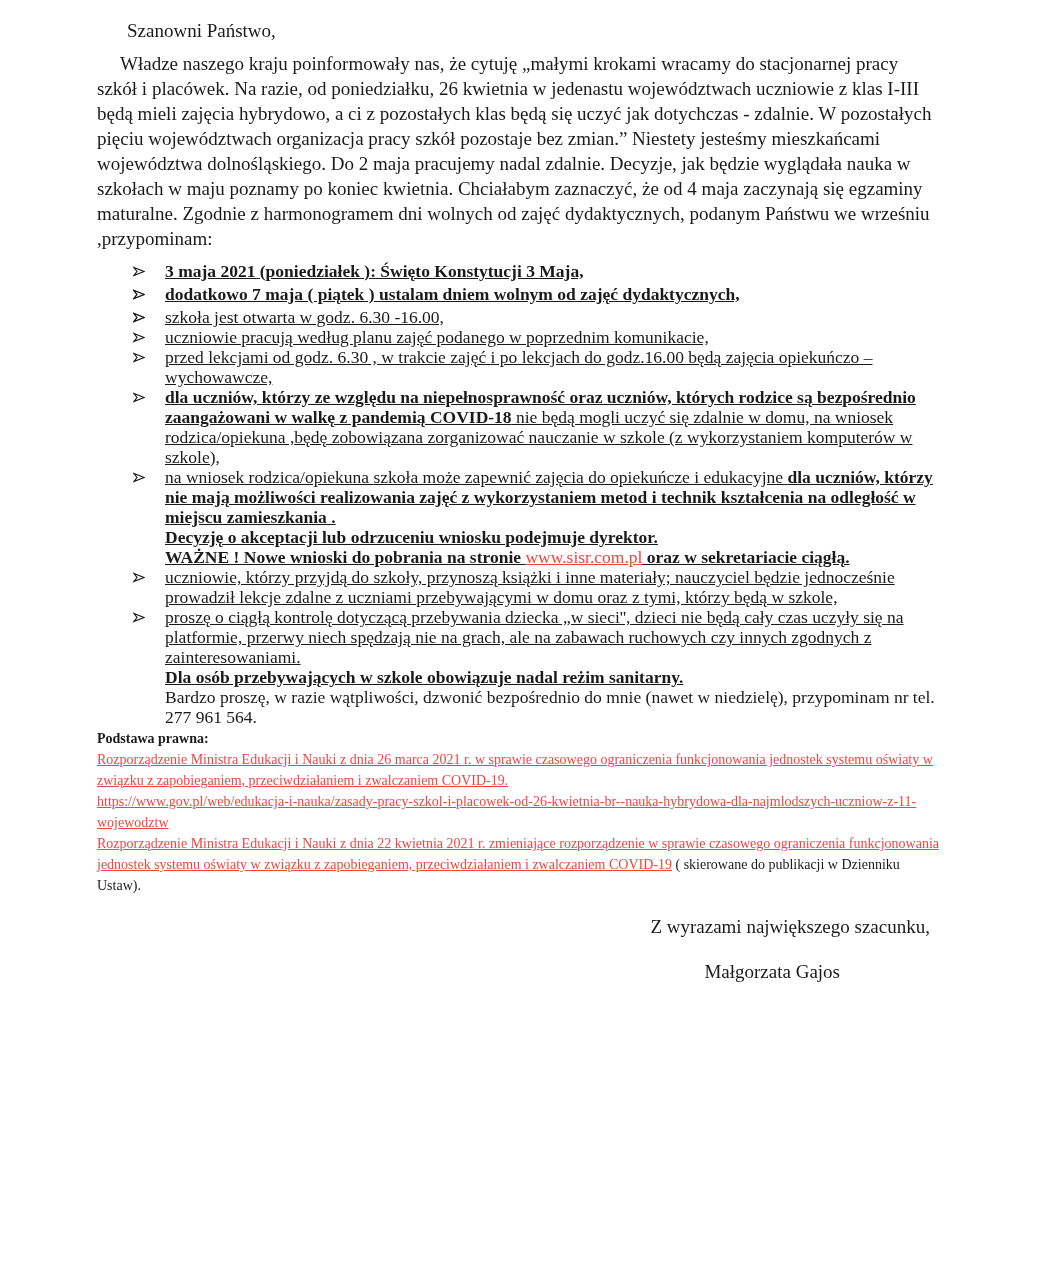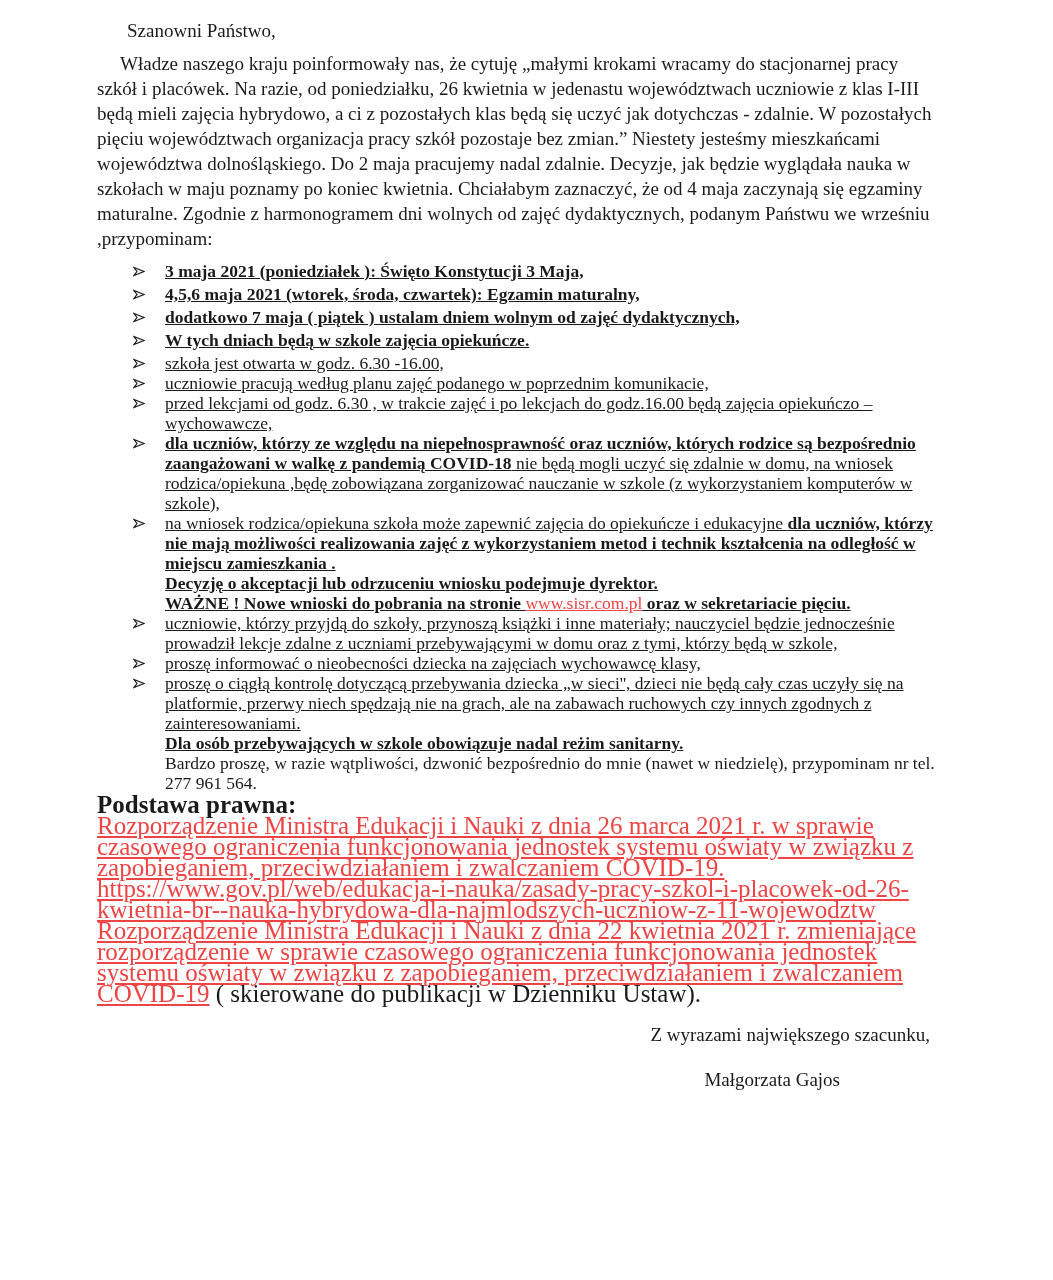--- a/index.html
+++ b/index.html
@@ -29,21 +29,21 @@
   .intro{margin:8px 0 0 0;text-indent:23px;}
   .list{margin-top:10px;font-size:17.5px;line-height:20px;}
   .bullet{position:relative;padding-left:68px;margin:0;text-decoration:underline;}
   .bullet.sp{margin-bottom:3px;}
   .mk{position:absolute;left:36px;top:5px;}
   .cont{padding-left:68px;}
   .b{font-weight:bold;}
   .u{text-decoration:underline;}
   .bu{font-weight:bold;text-decoration:underline;}
   a.link{color:#ef4444;text-decoration:underline;cursor:pointer;}
-  .legal{margin-top:1px;font-size:25px;line-height:21px;}
+  .legal{margin-top:1px;font-size:14px;line-height:21px;}
   .legal p{margin:0;}
   
   .closing{margin-top:18px;}
   .closing .salute{margin:0;text-align:right;padding-right:10px;}
   .closing .name{margin:20px 0 4px 0;text-align:right;padding-right:100px;}
 </style>
 </head>
 <body>
 
 <div class="page">
@@ -61,35 +61,33 @@
         <svg class="mk" width="12" height="11" viewBox="0 0 12 11">
             <path d="M1 1.5 L11 5.5 L1 9.5 L4 5.5 Z" fill="#fff" stroke="#1a1a1a" stroke-width="1.2"></path>
           </svg>
         <span>3 maja 2021 (poniedziałek ): Święto Konstytucji 3 Maja,</span>
       </div>
 
       <div class="bullet sp b">
         <svg class="mk" width="12" height="11" viewBox="0 0 12 11">
             <path d="M1 1.5 L11 5.5 L1 9.5 L4 5.5 Z" fill="#fff" stroke="#1a1a1a" stroke-width="1.2"></path>
           </svg>
-        <span>4,5,6 maja 2021 (wtorek, środa, czwartek): Egzamin maturalny,</span>
       </div>
 
       <div class="bullet sp b">
         <svg class="mk" width="12" height="11" viewBox="0 0 12 11">
             <path d="M1 1.5 L11 5.5 L1 9.5 L4 5.5 Z" fill="#fff" stroke="#1a1a1a" stroke-width="1.2"></path>
           </svg>
         <span>dodatkowo 7 maja ( piątek ) ustalam dniem wolnym od zajęć dydaktycznych,</span>
       </div>
 
       <div class="bullet sp b">
         <svg class="mk" width="12" height="11" viewBox="0 0 12 11">
             <path d="M1 1.5 L11 5.5 L1 9.5 L4 5.5 Z" fill="#fff" stroke="#1a1a1a" stroke-width="1.2"></path>
           </svg>
-        <span>W tych dniach będą w szkole zajęcia opiekuńcze.</span>
       </div>
 
       <div class="bullet">
         <svg class="mk" width="12" height="11" viewBox="0 0 12 11">
             <path d="M1 1.5 L11 5.5 L1 9.5 L4 5.5 Z" fill="#fff" stroke="#1a1a1a" stroke-width="1.2"></path>
           </svg>
         <span>szkoła jest otwarta w godz. 6.30 -16.00,</span>
       </div>
 
       <div class="bullet">
@@ -115,37 +113,31 @@
 
       <div class="bullet">
         <svg class="mk" width="12" height="11" viewBox="0 0 12 11">
             <path d="M1 1.5 L11 5.5 L1 9.5 L4 5.5 Z" fill="#fff" stroke="#1a1a1a" stroke-width="1.2"></path>
           </svg>
         <div>
           <span>na wniosek rodzica/opiekuna </span><span class="u">szkoła może</span><span> zapewnić zajęcia do opiekuńcze i edukacyjne </span><span class="b"> dla uczniów, którzy nie mają możliwości realizowania zajęć z wykorzystaniem metod i technik kształcenia na odległość w miejscu zamieszkania  .</span>
         </div>
         <div class="b">Decyzję o akceptacji lub odrzuceniu wniosku podejmuje dyrektor.</div>
         <div>
-          <span class="b">WAŻNE ! Nowe wnioski do pobrania na stronie </span><a class="link">www.sisr.com.pl</a><span class="b">  oraz w sekretariacie pięciu.</span>
+          <span class="b">WAŻNE ! Nowe wnioski do pobrania na stronie </span><a class="link">www.sisr.com.pl</a><span class="b">  oraz w sekretariacie ciągłą.</span>
         </div>
       </div>
 
       <div class="bullet">
         <svg class="mk" width="12" height="11" viewBox="0 0 12 11">
             <path d="M1 1.5 L11 5.5 L1 9.5 L4 5.5 Z" fill="#fff" stroke="#1a1a1a" stroke-width="1.2"></path>
           </svg>
         <span>uczniowie, którzy przyjdą do szkoły, przynoszą książki i inne materiały; nauczyciel będzie jednocześnie prowadził lekcje zdalne z uczniami przebywającymi w domu oraz z tymi, którzy będą w szkole,</span>
       </div>
 
-      <div class="bullet">
-        <svg class="mk" width="12" height="11" viewBox="0 0 12 11">
-            <path d="M1 1.5 L11 5.5 L1 9.5 L4 5.5 Z" fill="#fff" stroke="#1a1a1a" stroke-width="1.2"></path>
-          </svg>
-        <span>proszę informować o nieobecności dziecka na zajęciach wychowawcę klasy,</span>
-      </div>
 
       <div class="bullet">
         <svg class="mk" width="12" height="11" viewBox="0 0 12 11">
             <path d="M1 1.5 L11 5.5 L1 9.5 L4 5.5 Z" fill="#fff" stroke="#1a1a1a" stroke-width="1.2"></path>
           </svg>
         <span>proszę o ciągłą kontrolę dotyczącą przebywania dziecka „w sieci'', dzieci nie będą cały czas uczyły się na platformie, przerwy niech spędzają nie na grach, ale na zabawach ruchowych czy innych zgodnych z zainteresowaniami.</span>
       </div>
 
 
       <div class="cont bu">Dla osób przebywających w szkole obowiązuje nadal reżim sanitarny.</div>

